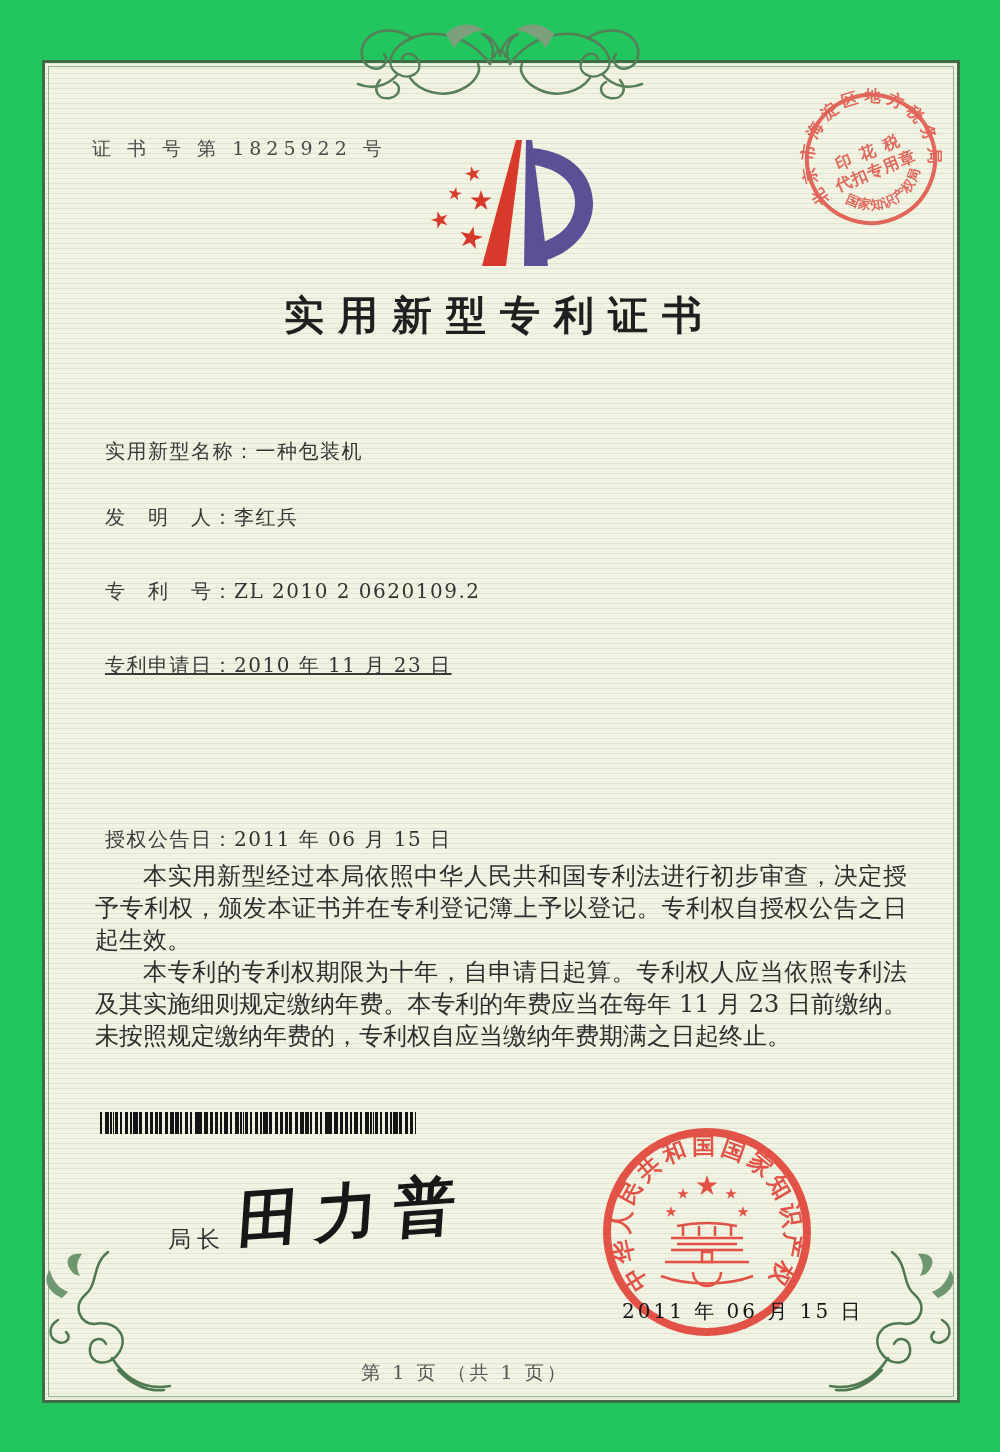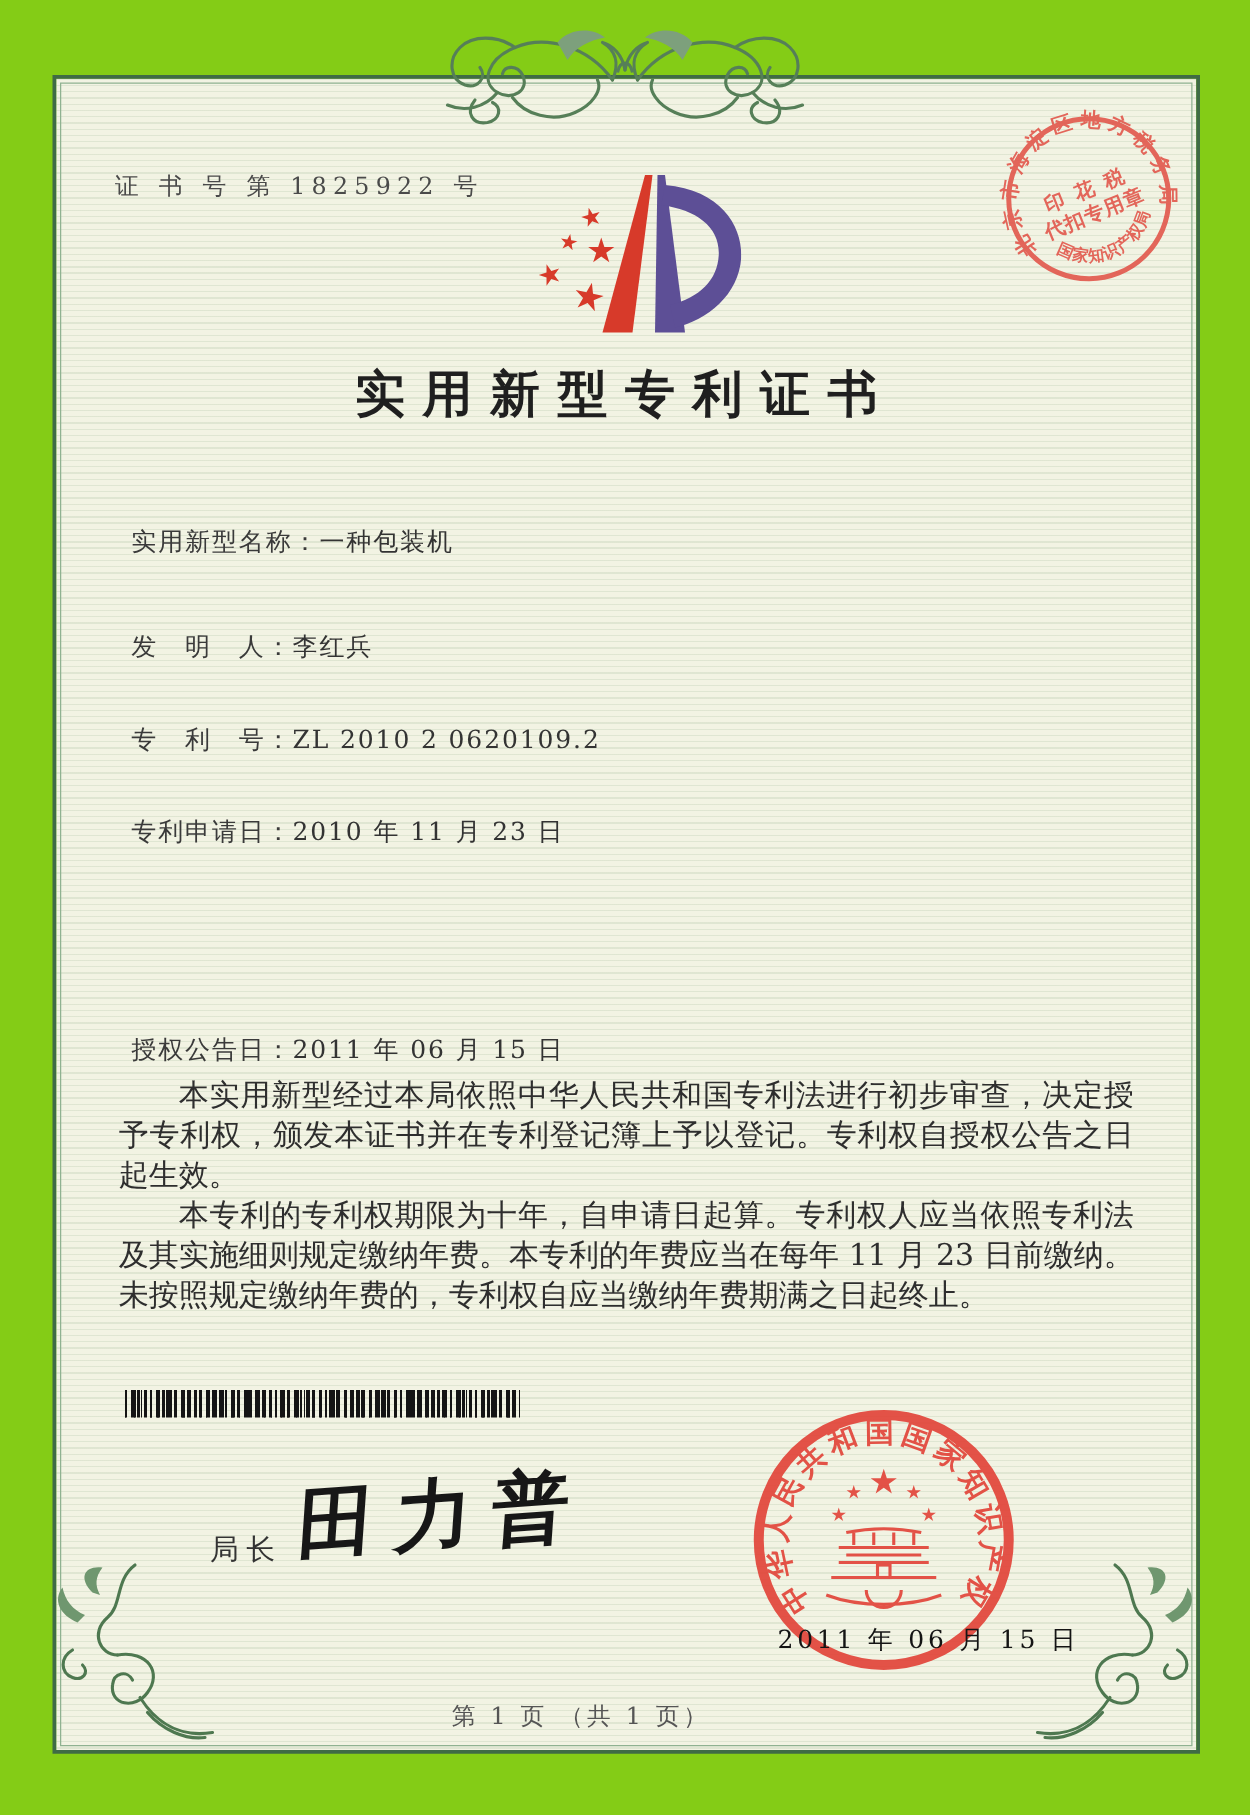--- a/index.html
+++ b/index.html
@@ -1,20 +1,20 @@
 <!DOCTYPE html>
 <html><head>
 <meta charset="utf-8">
 <style>
   * { margin:0; padding:0; box-sizing:border-box; }
   html,body { background:#e8e6db; }
   body { font-family:"DejaVu Serif","Liberation Serif",serif; }
   #page {
     position:relative; width:1000px; height:1452px; margin:0 auto;
-    background:#84cc16; overflow:hidden;
+    background:#22c55e; overflow:hidden;
   }
   
   .paper-inner {
     position:absolute; left:45px; top:63px; width:912px; height:1337px;
     background-color:#f2f3e3;
     background-image:repeating-linear-gradient(180deg, rgba(125,160,120,0.16) 0 1px, rgba(0,0,0,0) 1px 5px);
     z-index:1;
   }
   
   .frame {
@@ -33,22 +33,22 @@
   .logo-svg { position:absolute; left:418px; top:138px; z-index:4; }
 
   .cert-title {
     left:0; right:0; top:288px; text-align:center;
     font-size:40px; font-weight:bold; letter-spacing:14px; color:#1f1f1f;
   }
 
   .field { left:105px; font-size:20px; letter-spacing:1.5px; color:#3a3a3a; white-space:nowrap; }
   .field .lab { color:#3a3a3a; }
   .field .val { color:#333; }
-  .f0 { top:420px; } .f1 { top:504px; } .f2 { top:578px; }
-  .f3 { top:652px; } .f4 { top:728px; } .f5 { top:826px; }
+  .f0 { top:438px; } .f1 { top:504px; } .f2 { top:578px; }
+  .f3 { top:652px;text-decoration:underline; } .f4 { top:728px; } .f5 { top:826px; }
 
   .paragraphs {
     left:95px; top:860px; width:812px;
     font-size:24px; line-height:32px; text-align:justify; color:#2e2e2e;
   }
   .paragraphs p { text-indent:2em; margin:0; }
 
   .barcode {
     position:absolute; left:100px; top:1112px; width:316px; height:22px; z-index:4;
     background-color:transparent;

